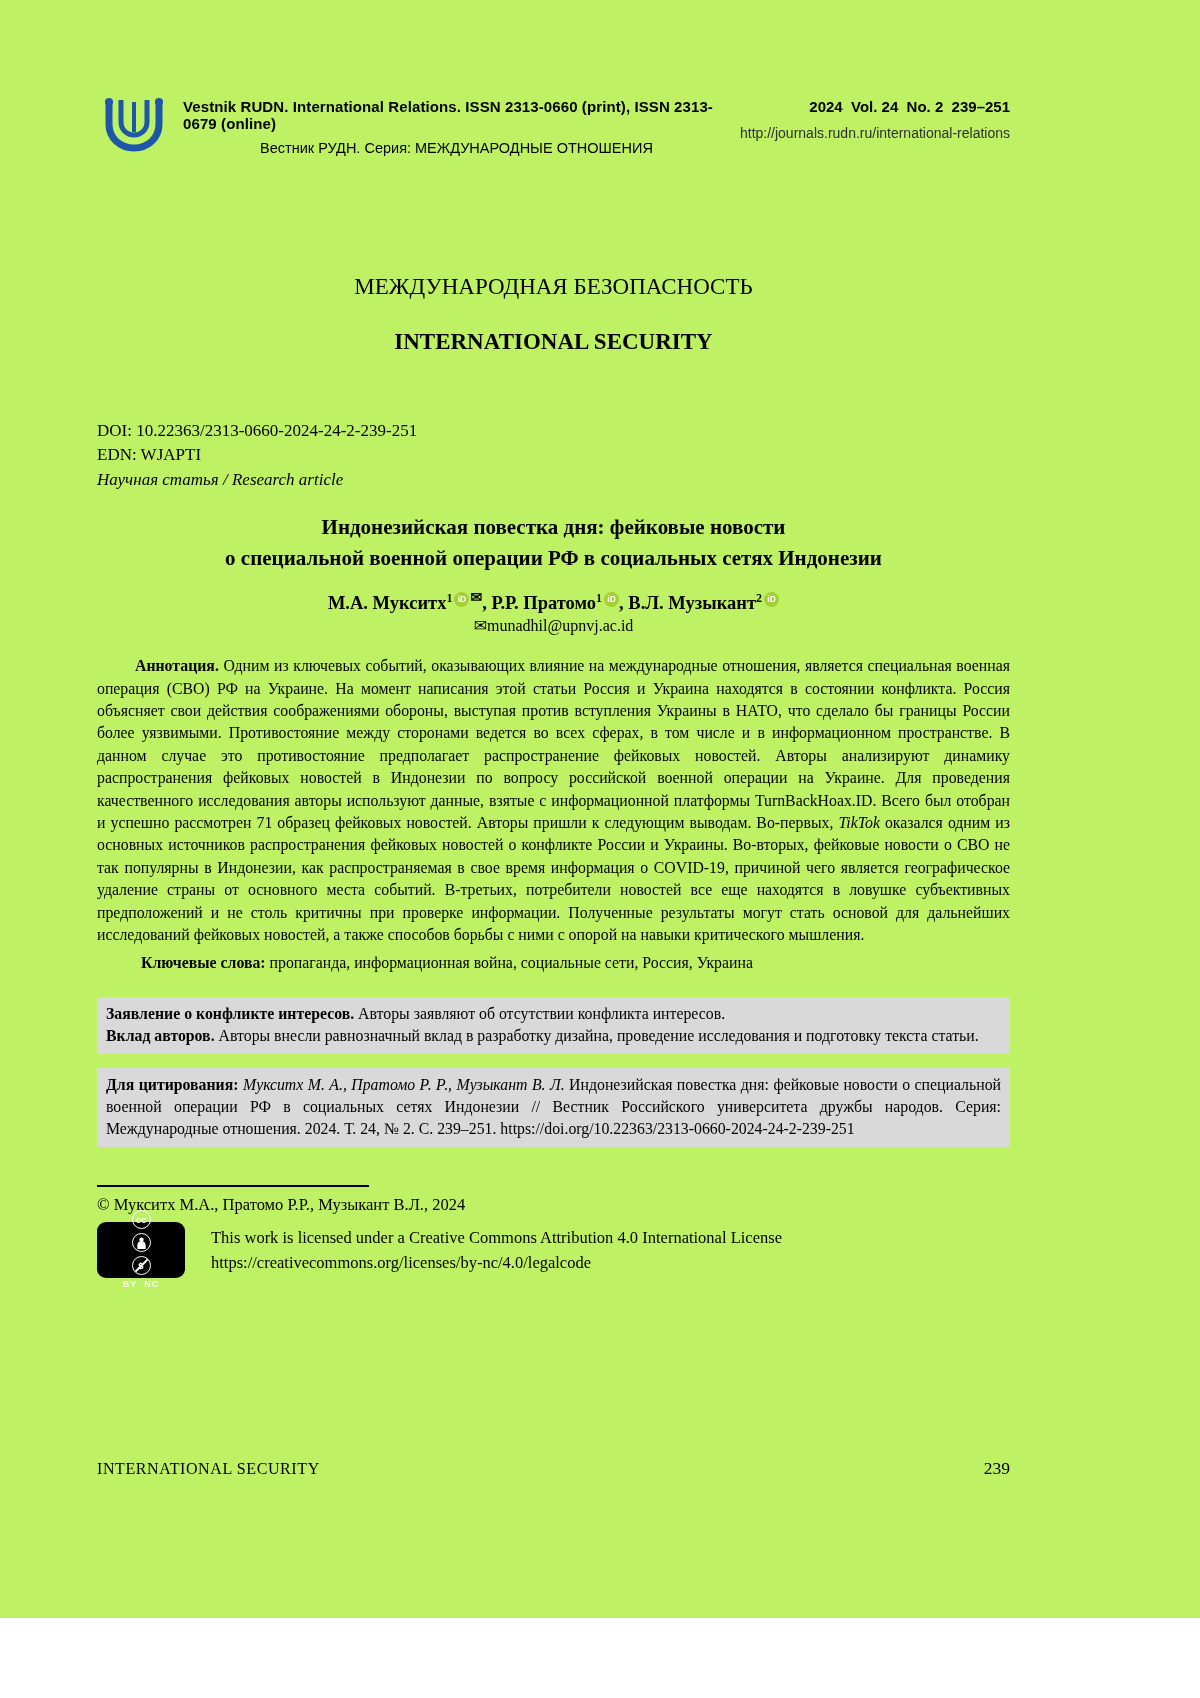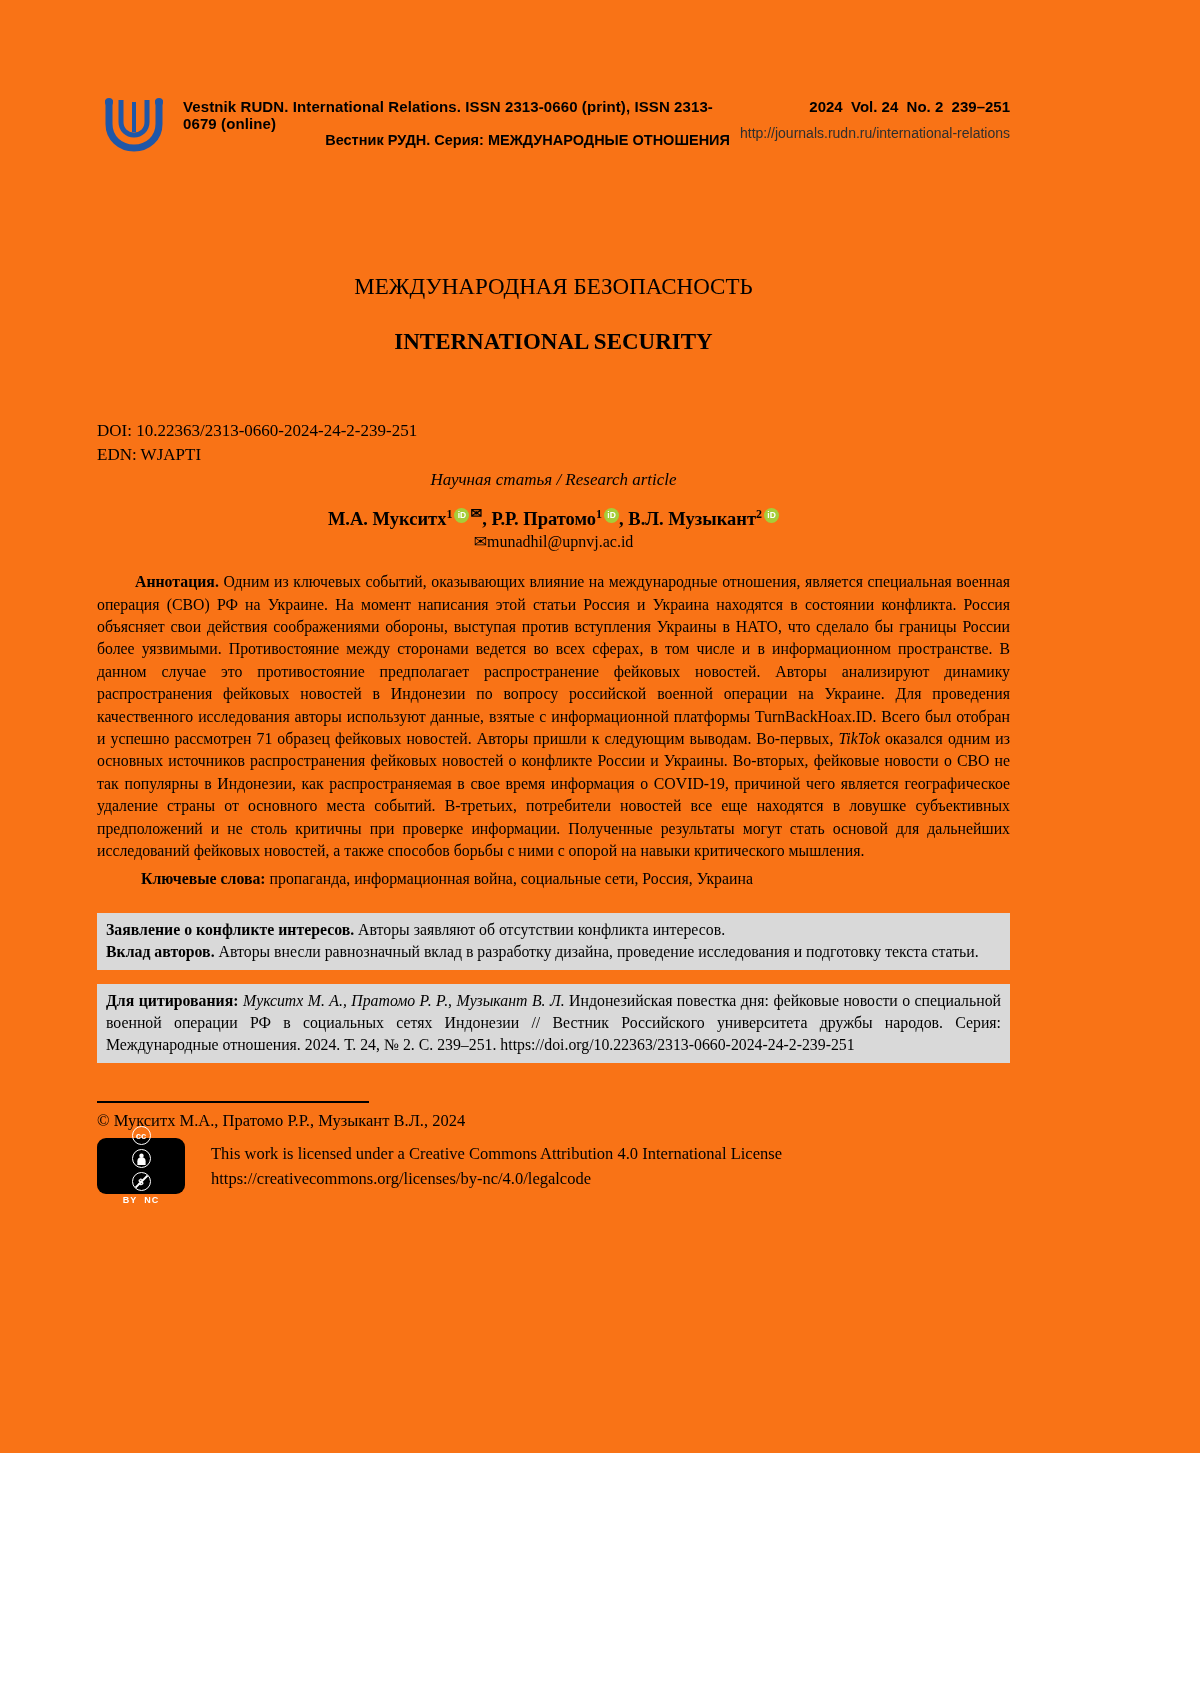--- a/index.html
+++ b/index.html
@@ -1,47 +1,47 @@
 <!DOCTYPE html>
 <html style="--logo_blue: #1f57a8; --orcid_green: #a6ce39; --box_gray: #d9d9d9;"><head>
 <meta charset="utf-8">
 <style>
   html, body { margin: 0; padding: 0; background: #ffffff; }
   .page {
     position: relative;
     width: 1200px;
-    height: 1453px;
-    background: #f97316;
+    height: 1618px;
+    background: #bef264;
     color: #000;
     font-family: "Liberation Serif", serif;
     overflow: hidden;
   }
   .content { width: 913px; margin-left: 97px; }
 
   
   .journal-header {
     display: flex;
     align-items: flex-start;
     padding-top: 98px;
   }
   .logo-wrap { width: 74px; flex-shrink: 0; margin-right: 12px; margin-top: -2px; }
   .header-center { flex: 1; font-family: "Liberation Sans", sans-serif; }
   .hdr-en { font-size: 15px; font-weight: bold; letter-spacing: 0.1px; }
-  .hdr-ru { font-size: 14.5px; font-weight: bold; text-align: right; }
+  .hdr-ru { font-size: 14.5px; font-weight: normal; text-align: center; margin-top: 8px; }
   .header-right { text-align: right; margin-left: 10px; font-family: "Liberation Sans", sans-serif; white-space: nowrap; }
   .issue { font-size: 15px; font-weight: bold; white-space: pre; }
   .url { font-size: 14px; margin-top: 10px; color: #2e2e2e; }
 
   
   .sec-ru { margin-top: 116px; text-align: center; font-weight: normal; font-size: 23px; }
   .sec-en { margin-top: 29px; text-align: center; font-weight: bold; font-size: 23px; }
 
   
   .meta { margin-top: 64px; font-size: 17px; line-height: 24px; }
-  .article-type { text-align: center; font-style: italic; font-size: 17px; margin-top: 3px; }
+  .article-type { text-align: left; font-style: italic; font-size: 17px; margin-top: 3px; }
 
   
   .article-title { margin-top: 22px; text-align: center; font-weight: bold; font-size: 21px; line-height: 31px; }
   .authors { margin-top: 15px; text-align: center; font-size: 18.5px; font-weight: bold; }
   .authors sup { font-size: 12px; }
   .orcid {
     display: inline-flex; width: 15px; height: 15px; border-radius: 50%;
     background: var(--orcid_green, #a6ce39); color: #fff;
     font-family: "Liberation Sans", sans-serif; font-size: 8.5px; font-weight: bold;
     align-items: center; justify-content: center;
@@ -126,20 +126,24 @@
 
     <div class="sec-ru">МЕЖДУНАРОДНАЯ БЕЗОПАСНОСТЬ</div>
     <div class="sec-en">INTERNATIONAL SECURITY</div>
 
     <div class="meta">
       <div>DOI: 10.22363/2313-0660-2024-24-2-239-251</div>
       <div>EDN: WJAPTI</div>
     </div>
     <div class="article-type">Научная статья / Research article</div>
 
+    <div class="article-title">
+      <div>Индонезийская повестка дня: фейковые новости</div>
+      <div>о специальной военной операции РФ в социальных сетях Индонезии</div>
+    </div>
 
     <div class="authors">
       <span><span>М.А. Мукситх</span><sup>1</sup><span class="orcid">iD</span><span class="env-sup">✉</span><span>, </span></span>
       <span><span>Р.Р. Пратомо</span><sup>1</sup><span class="orcid">iD</span><span>, </span></span>
       <span><span>В.Л. Музыкант</span><sup>2</sup><span class="orcid">iD</span></span>
     </div>
 
     <div class="email-line"><span>✉</span><span>munadhil@upnvj.ac.id</span></div>
 
     <p class="abstract"><b class="lead">Аннотация.</b><span> Одним из ключевых событий, оказывающих влияние на международные отношения, является специальная военная операция (СВО) РФ на Украине. На момент написания этой статьи Россия и Украина находятся в состоянии конфликта. Россия объясняет свои действия соображениями обороны, выступая против вступления Украины в НАТО, что сделало бы границы России более уязвимыми. Противостояние между сторонами ведется во всех сферах, в том числе и в информационном пространстве. В данном случае это противостояние предполагает распространение фейковых новостей. Авторы анализируют динамику распространения фейковых новостей в Индонезии по вопросу российской военной операции на Украине. Для проведения качественного исследования авторы используют данные, взятые с информационной платформы TurnBackHoax.ID. Всего был отобран и успешно рассмотрен 71 образец фейковых новостей. Авторы пришли к следующим выводам. Во-первых, </span><i class="em">TikTok</i><span> оказался одним из основных источников распространения фейковых новостей о конфликте России и Украины. Во-вторых, фейковые новости о СВО не так популярны в Индонезии, как распространяемая в свое время информация о COVID-19, причиной чего является географическое удаление страны от основного места событий. В-третьих, потребители новостей все еще находятся в ловушке субъективных предположений и не столь критичны при проверке информации. Полученные результаты могут стать основой для дальнейших исследований фейковых новостей, а также способов борьбы с ними с опорой на навыки критического мышления.</span></p>

